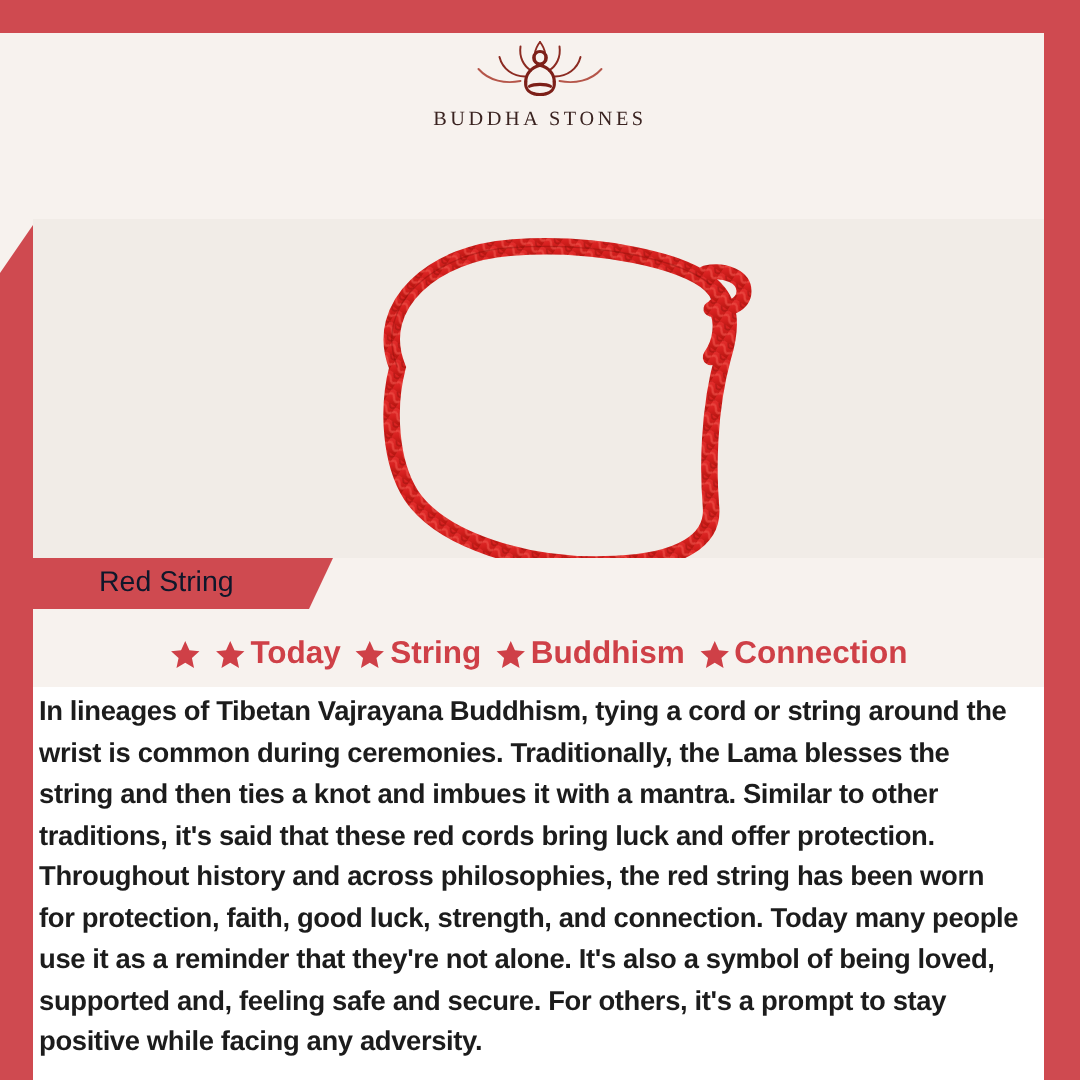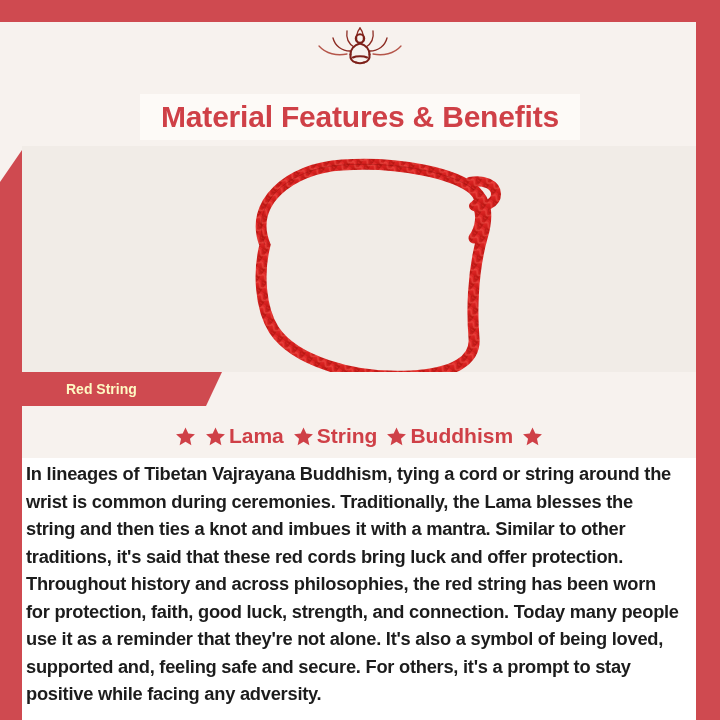--- a/index.html
+++ b/index.html
@@ -98,23 +98,23 @@
   .tag-band {
     position: absolute;
     left: 22px; top: 372px;
     width: 200px; height: 34px;
     background: #cf4a50;
     clip-path: polygon(0 0, 200px 0, 184px 34px, 0 34px);
     display: flex;
     align-items: center;
   }
   .tag-text {
-    color: #fef9c3;
-    font-size: 14px;
-    font-weight: bold;
+    color: #0f172a;
+    font-size: 19px;
+    font-weight: normal;
     padding-left: 44px;
     white-space: nowrap;
   }
 
   
   .features {
     position: absolute;
     left: 22px; top: 418px;
     width: 674px; height: 36px;
     display: flex;
@@ -176,25 +176,23 @@
       <g fill="none" stroke="#7d2019" stroke-width="2.1" stroke-linecap="round">
         <circle cx="63" cy="16.5" r="4.2" fill="none"></circle>
         <path d="M63 21.5 C57 23 53.5 27.5 53.5 32.5"></path>
         <path d="M63 21.5 C69 23 72.5 27.5 72.5 32.5"></path>
         <path d="M53.5 32.5 C53 36.5 55 39.5 59 40.5"></path>
         <path d="M72.5 32.5 C73 36.5 71 39.5 67 40.5"></path>
         <path d="M59 40.5 C61 41.2 65 41.2 67 40.5"></path>
         <path d="M56 35.5 C59 33.8 67 33.8 70 35.5"></path>
       </g>
     </svg>
-  </div>
-
-  <div class="title-band">
-    <div class="title-text">Material Features &amp; Benefits</div>
-  </div>
+    <div class="logo-text">BUDDHA STONES</div>
+  </div>
+
 
   <div class="hero">
     <svg class="hero-svg" width="674" height="226" viewBox="0 0 674 226">
       <defs>
         <linearGradient id="cordg" x1="0" y1="0" x2="1" y2="1">
           <stop offset="0%" stop-color="#e5302f"></stop>
           <stop offset="48%" stop-color="#d6201f"></stop>
           <stop offset="100%" stop-color="#b3150f"></stop>
         </linearGradient>
         <pattern id="braid" width="9" height="9" patternUnits="userSpaceOnUse" patternTransform="rotate(35)">
@@ -229,38 +227,39 @@
   <div class="features">
     <div class="feature">
       <svg class="star" viewBox="0 0 24 24">
           <polygon points="12,1.6 15.2,8.6 22.8,9.4 17.1,14.5 18.7,22 12,18.1 5.3,22 6.9,14.5 1.2,9.4 8.8,8.6" fill="#cf4047"></polygon>
         </svg>
     </div>
     <div class="feature">
       <svg class="star" viewBox="0 0 24 24">
           <polygon points="12,1.6 15.2,8.6 22.8,9.4 17.1,14.5 18.7,22 12,18.1 5.3,22 6.9,14.5 1.2,9.4 8.8,8.6" fill="#cf4047"></polygon>
         </svg>
-      <span>Lama</span>
+      <span>Today</span>
     </div>
     <div class="feature">
       <svg class="star" viewBox="0 0 24 24">
           <polygon points="12,1.6 15.2,8.6 22.8,9.4 17.1,14.5 18.7,22 12,18.1 5.3,22 6.9,14.5 1.2,9.4 8.8,8.6" fill="#cf4047"></polygon>
         </svg>
       <span>String</span>
     </div>
     <div class="feature">
       <svg class="star" viewBox="0 0 24 24">
           <polygon points="12,1.6 15.2,8.6 22.8,9.4 17.1,14.5 18.7,22 12,18.1 5.3,22 6.9,14.5 1.2,9.4 8.8,8.6" fill="#cf4047"></polygon>
         </svg>
       <span>Buddhism</span>
     </div>
     <div class="feature">
       <svg class="star" viewBox="0 0 24 24">
           <polygon points="12,1.6 15.2,8.6 22.8,9.4 17.1,14.5 18.7,22 12,18.1 5.3,22 6.9,14.5 1.2,9.4 8.8,8.6" fill="#cf4047"></polygon>
         </svg>
+      <span>Connection</span>
     </div>
   </div>
 
   <div class="body-panel">
     <p class="body-text">In lineages of Tibetan Vajrayana Buddhism, tying a cord or string around the wrist is common during ceremonies. Traditionally, the Lama blesses the string and then ties a knot and imbues it with a mantra. Similar to other traditions, it's said that these red cords bring luck and offer protection. Throughout history and across philosophies, the red string has been worn for protection, faith, good luck, strength, and connection. Today many people use it as a reminder that they're not alone. It's also a symbol of being loved, supported and, feeling safe and secure. For others, it's a prompt to stay positive while facing any adversity.</p>
   </div>
 
 </div>
 
 </body></html>

